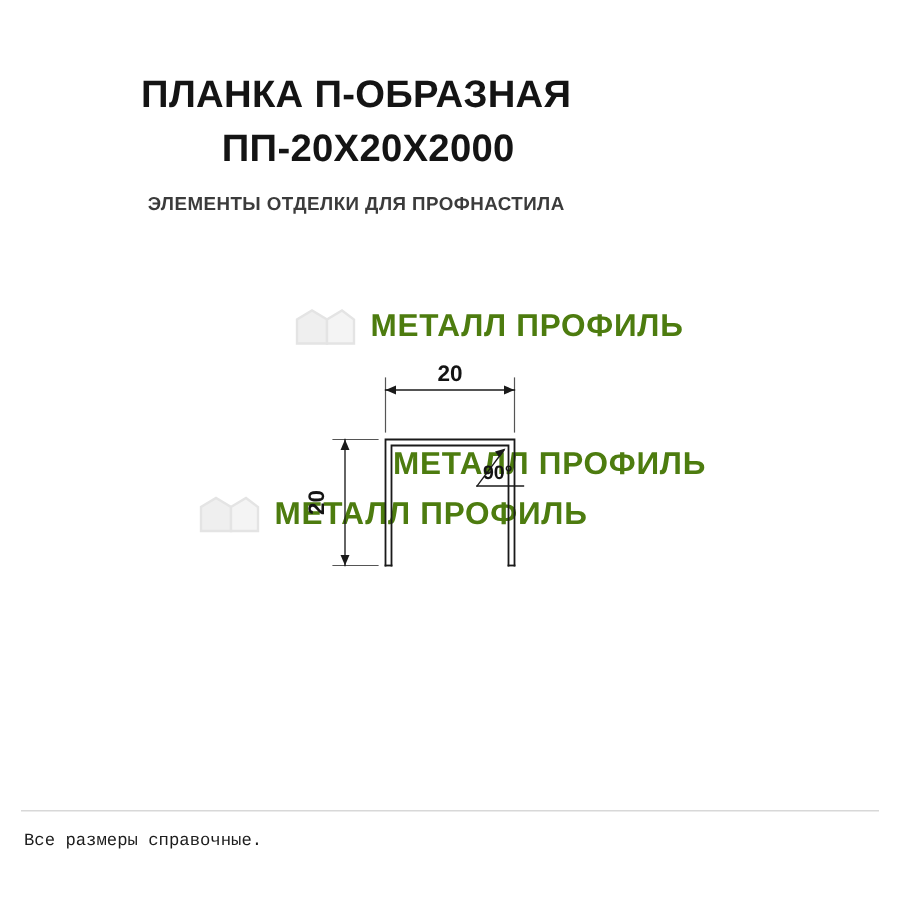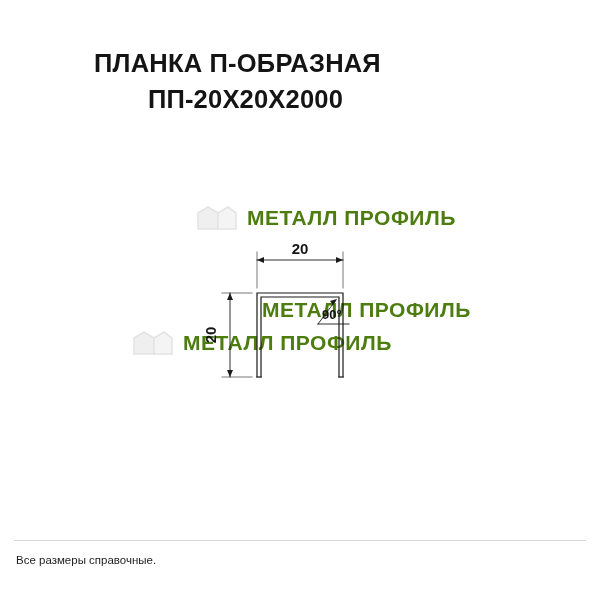--- a/index.html
+++ b/index.html
@@ -93,30 +93,31 @@
   }
   .footer {
     position: absolute;
     left: 16px;
     top: 552px;
     width: 570px;
     font-size: 11.5px;
     color: #1d1d1d;
     line-height: 1.55;
   }
-  .footer div { white-space: nowrap; }
+  .footer div { white-space: nowrap; font-family: Liberation Mono, monospace; }
 </style>
 </head>
 <body>
 
 <div class="page">
 
   <div class="header">
     <div class="title-main">ПЛАНКА П-ОБРАЗНАЯ</div>
     <div class="title-sub">ПП-20Х20Х2000</div>
+    <div class="subtitle">ЭЛЕМЕНТЫ ОТДЕЛКИ ДЛЯ ПРОФНАСТИЛА</div>
   </div>
 
   <div class="watermark wm1">
     <svg width="42" height="26" viewBox="0 0 42 26">
       <path d="M2 24 L2 8 L12 2 L22 8 L22 24 Z" fill="#efefef" stroke="#e4e4e4" stroke-width="1.6"></path>
       <path d="M22 24 L22 8 L32 2 L40 8 L40 24 Z" fill="#f4f4f4" stroke="#e4e4e4" stroke-width="1.6"></path>
     </svg>
     <span class="wm-text">МЕТАЛЛ ПРОФИЛЬ</span>
   </div>
 

